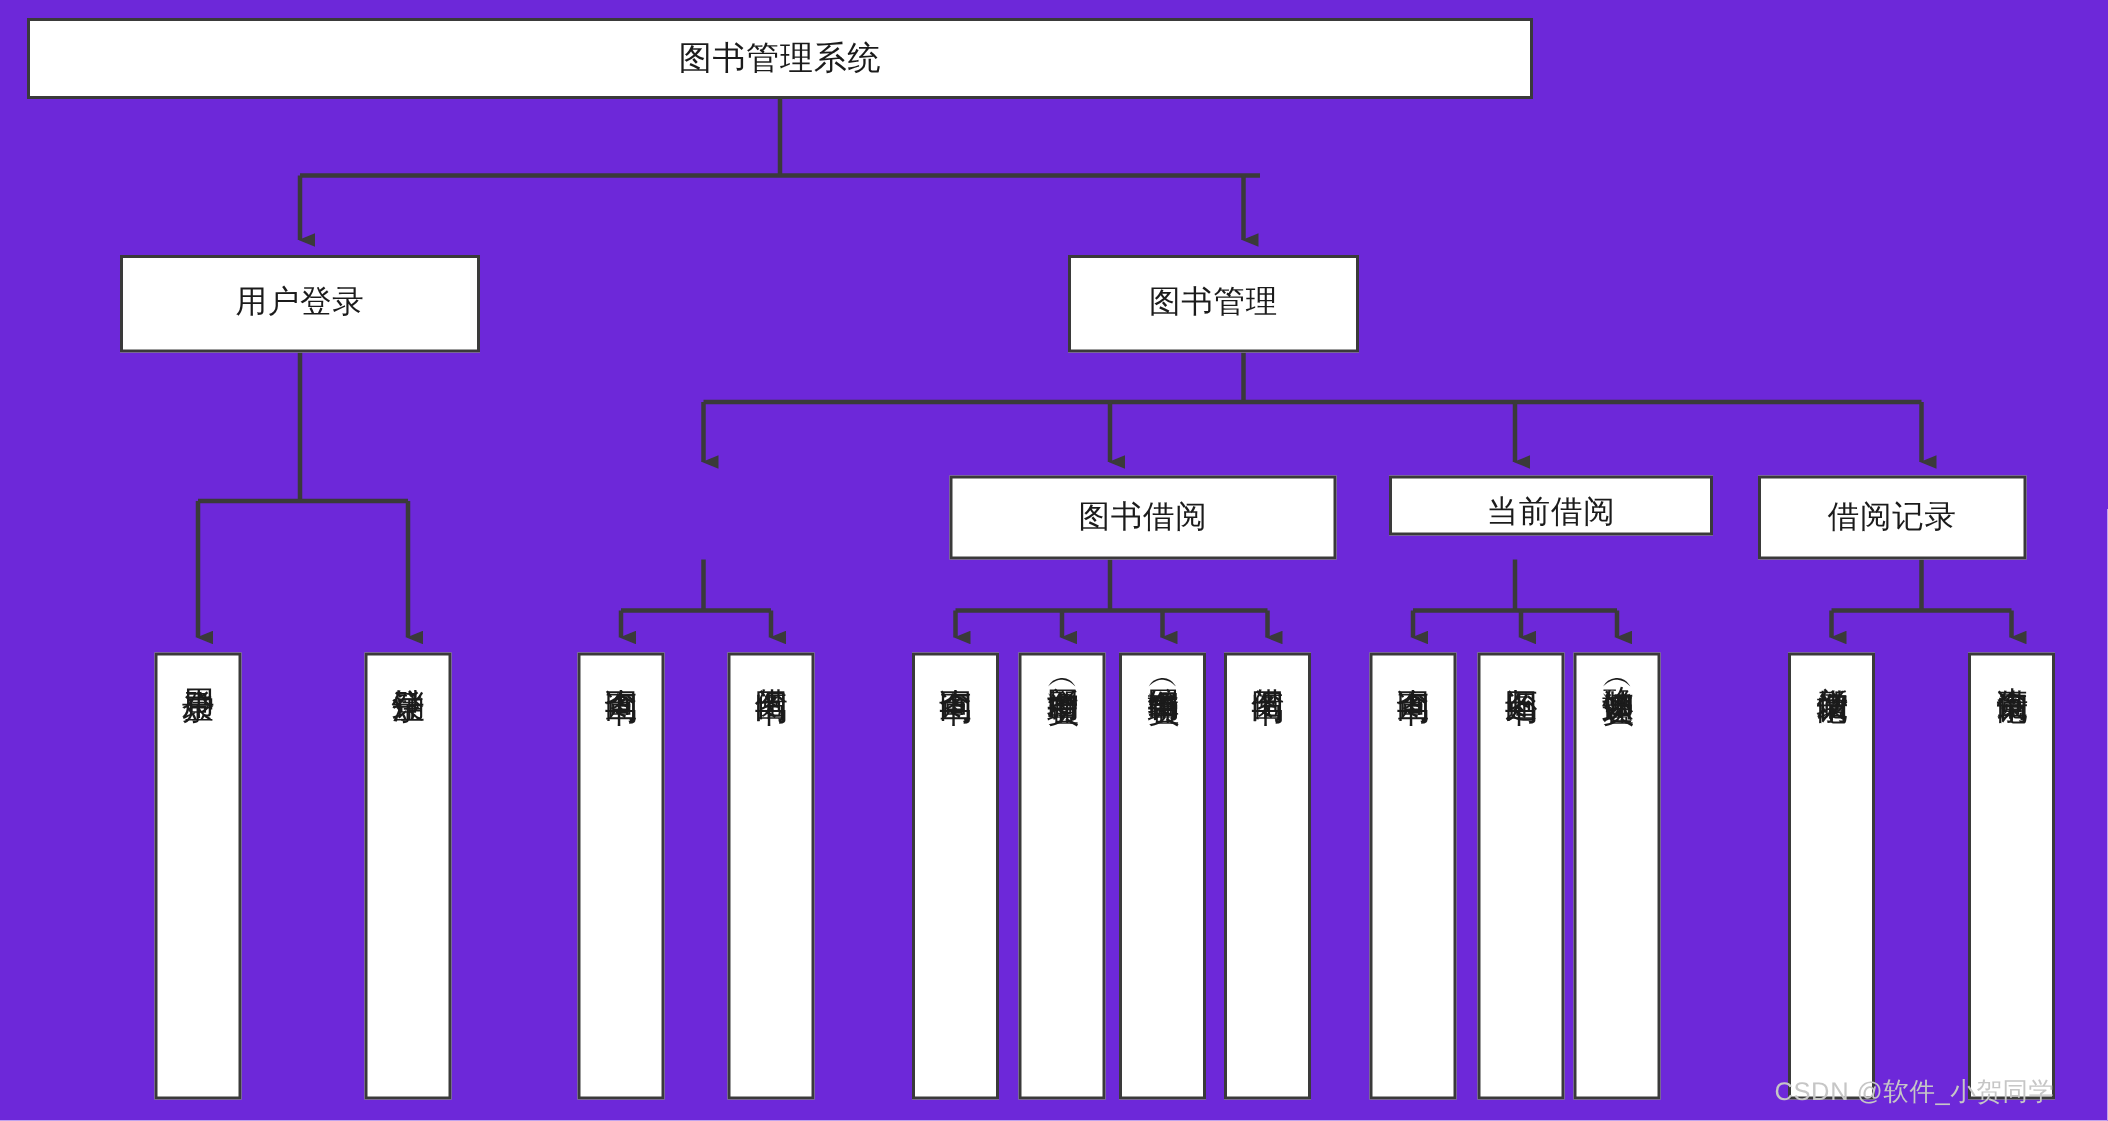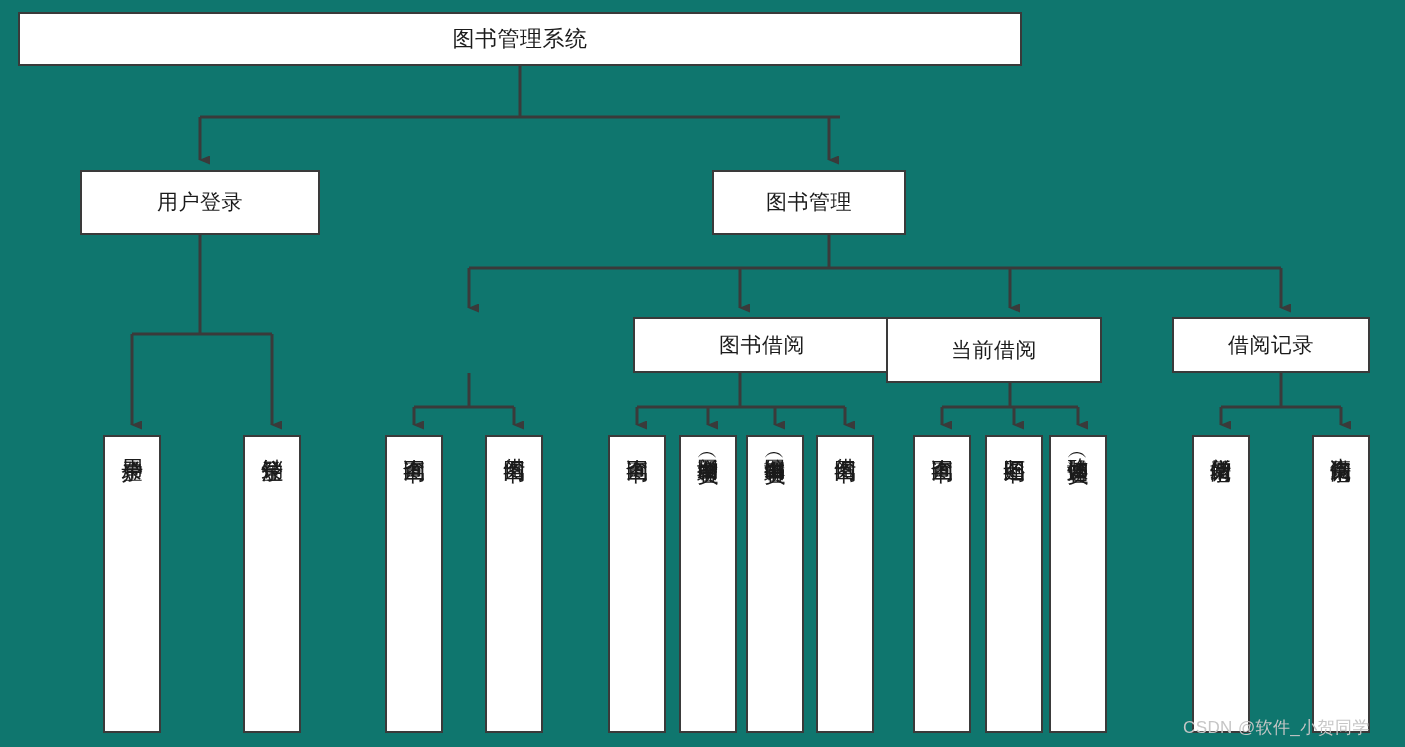--- a/index.html
+++ b/index.html
@@ -7,21 +7,21 @@
     padding: 0;
     background: #ffffff;
   }
   body {
     font-family: "Liberation Sans", "DejaVu Sans", sans-serif;
   }
   #canvas {
     position: relative;
     width: 1405px;
     height: 747px;
-    background: #0f766e;
+    background: #6d28d9;
     overflow: hidden;
   }
   #wires {
     position: absolute;
     left: 0;
     top: 0;
     width: 1405px;
     height: 747px;
   }
   .node {
@@ -133,24 +133,24 @@
   <div class="node horiz" style="left:80px; top:170px; width:240px; height:65px;">
     <span class="label">用户登录</span>
   </div>
   <div class="node horiz" style="left:712px; top:170px; width:194px; height:65px;">
     <span class="label">图书管理</span>
   </div>
 
   <div class="node horiz" style="left:633px; top:317px; width:258px; height:56px;">
     <span class="label">图书借阅</span>
   </div>
-  <div class="node horiz" style="left:886px; top:317px; width:216px; height:66px;">
+  <div class="node horiz" style="left:926px; top:317px; width:216px; height:40px;align-items:flex-end;">
     <span class="label">当前借阅</span>
   </div>
-  <div class="node horiz" style="left:1172px; top:317px; width:198px; height:56px;">
+  <div class="node horiz" style="left:1172px; top:317px; width:179px; height:56px;">
     <span class="label">借阅记录</span>
   </div>
 
   <div class="node leaf" style="left:103px; top:435px; width:58px; height:298px;">
     <span class="label">用户登录</span>
   </div>
   <div class="node leaf" style="left:243px; top:435px; width:58px; height:298px;">
     <span class="label">注销登录</span>
   </div>
   <div class="node leaf" style="left:385px; top:435px; width:58px; height:298px;">

